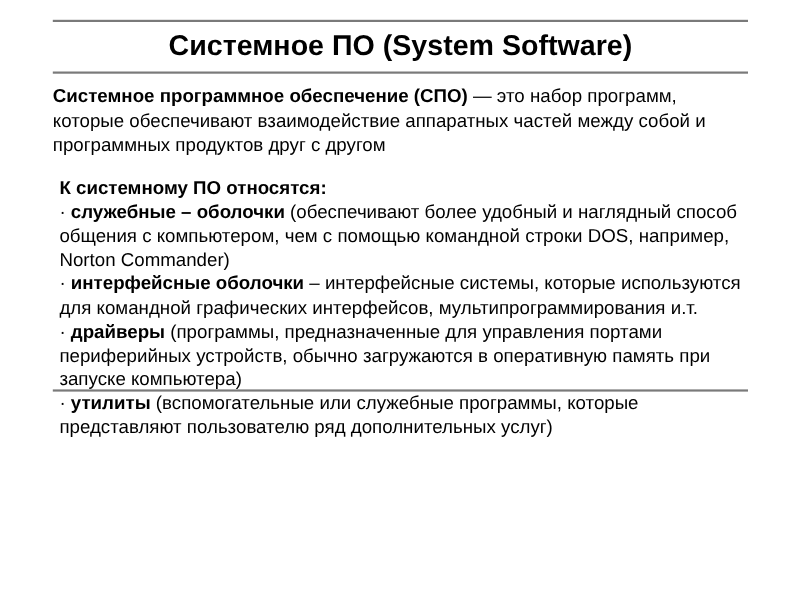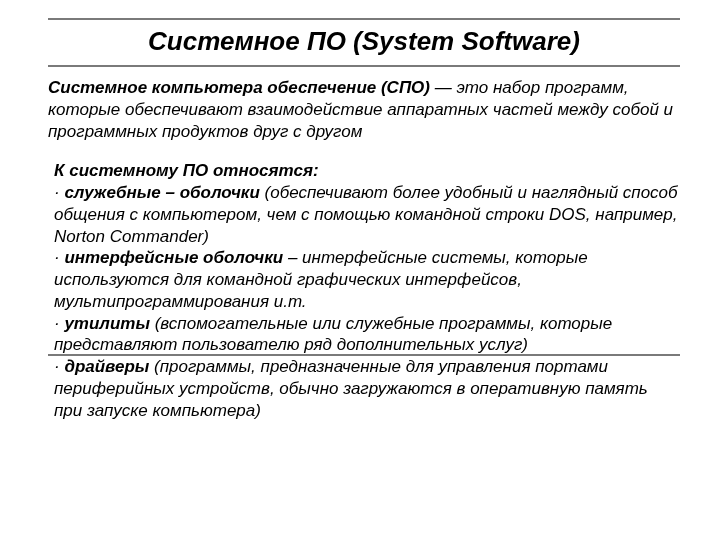--- a/index.html
+++ b/index.html
@@ -10,21 +10,20 @@
     background: #fff;
     font-family: Arial, Helvetica, sans-serif;
     color: #000;
   }
   .slide {
     position: relative;
     width: 720px;
     height: 388px;
     box-sizing: border-box;
     padding: 18px 40px 24px 48px;
-    font-style: italic;
   }
   .rule-top {
     border-top: 2px solid #7a7a7a;
     margin: 0 0 6px 0;
   }
   .title {
     font-size: 26px;
     font-weight: bold;
     text-align: center;
     margin: 2px 0 8px 0;
@@ -67,38 +66,38 @@
 
 <div class="slide">
 
   <div class="rule-top"></div>
 
   <div class="title">Системное ПО (System Software)</div>
 
   <div class="rule-mid"></div>
 
   <p class="intro">
-    <span class="b">Системное компьютера обеспечение (СПО)</span><span> — это набор программ, которые обеспечивают взаимодействие аппаратных частей между собой и программных продуктов друг с другом</span>
+    <span class="b">Системное программное обеспечение (СПО)</span><span> — это набор программ, которые обеспечивают взаимодействие аппаратных частей между собой и программных продуктов друг с другом</span>
   </p>
 
   <div class="list-block">
     <span class="list-heading">К системному ПО относятся:</span><br>
 
 
     <span class="item">
       <span class="bullet">·  </span><span class="b">служебные – оболочки</span><span> (обеспечивают более удобный и наглядный способ общения с компьютером, чем с помощью командной строки DOS, например, Norton Commander)</span>
     </span>
 
     <span class="item">
       <span class="bullet">·  </span><span class="b">интерфейсные оболочки</span><span> – интерфейсные системы, которые используются для командной графических интерфейсов, мультипрограммирования и.т.</span>
     </span>
 
     <span class="item">
-      <span class="bullet">·  </span><span class="b">утилиты</span><span> (вспомогательные или служебные программы, которые представляют пользователю ряд дополнительных услуг)</span>
+      <span class="bullet">·  </span><span class="b">драйверы</span><span> (программы, предназначенные для управления портами периферийных устройств, обычно загружаются в оперативную память при запуске компьютера)</span>
     </span>
 
     <span class="item">
-      <span class="bullet">·  </span><span class="b">драйверы</span><span> (программы, предназначенные для управления портами периферийных устройств, обычно загружаются в оперативную память при запуске компьютера)</span>
+      <span class="bullet">·  </span><span class="b">утилиты</span><span> (вспомогательные или служебные программы, которые представляют пользователю ряд дополнительных услуг)</span>
     </span>
   </div>
 
   <div class="rule-bottom"></div>
 </div>
 
 </body></html>

